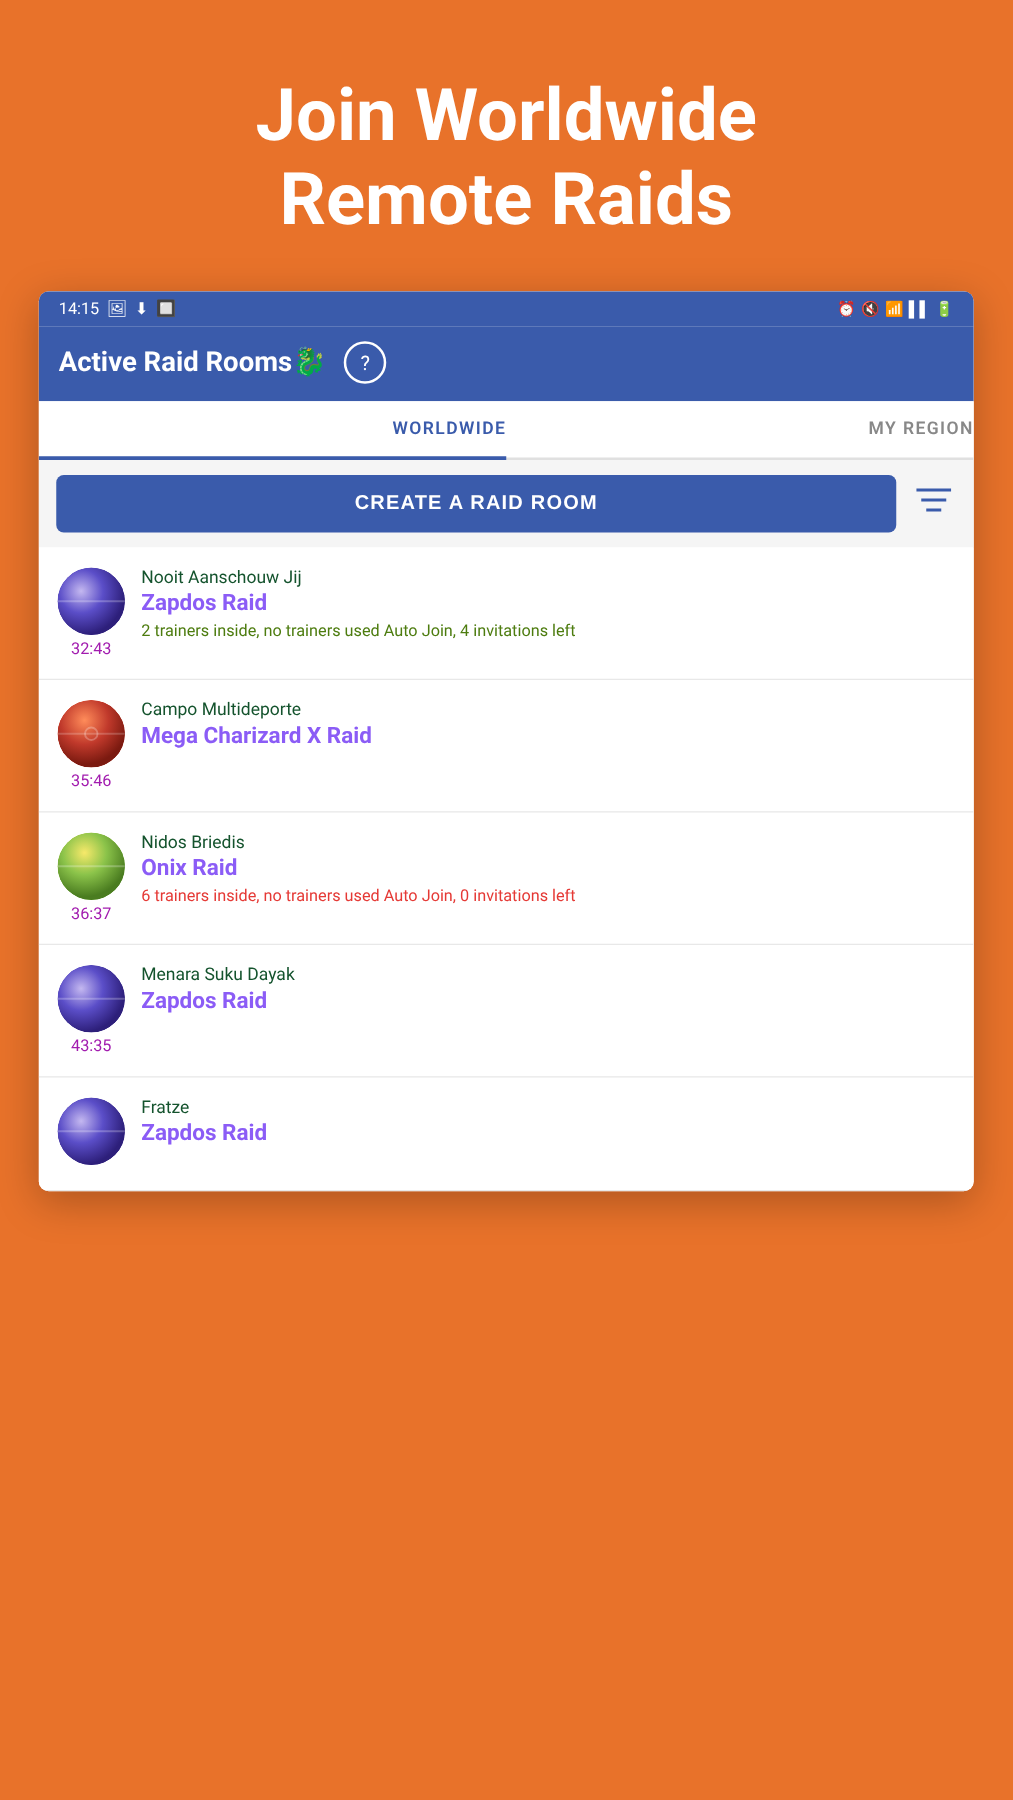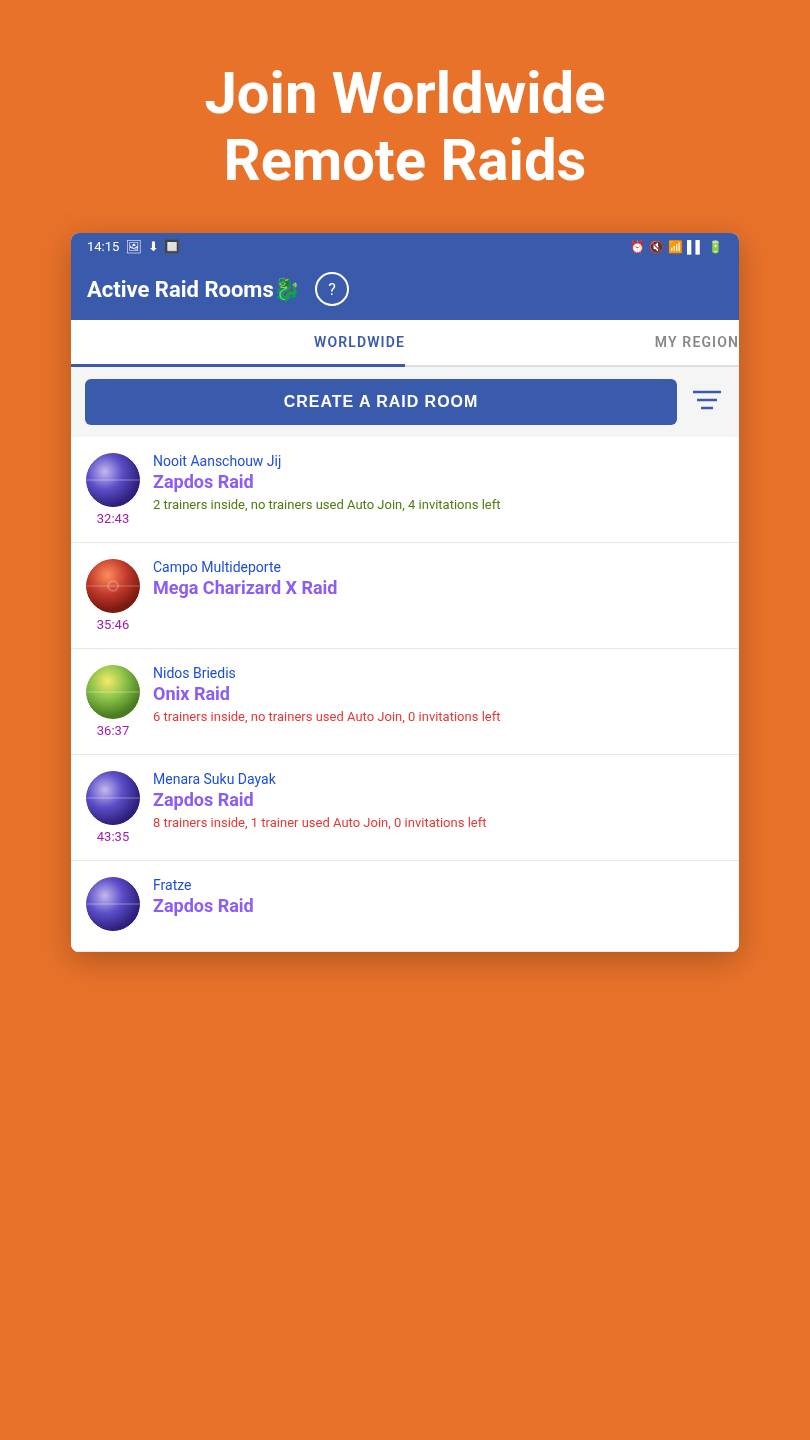--- a/index.html
+++ b/index.html
@@ -17,21 +17,21 @@
     .hero-title {
       color: #ffffff;
       font-size: 58px;
       font-weight: 700;
       text-align: center;
       padding: 60px 60px 40px 60px;
       line-height: 1.15;
     }
 
     .phone-container {
-      width: 668px;
+      width: 748px;
       background: #ffffff;
       border-radius: 8px;
       overflow: hidden;
       box-shadow: 0 8px 32px rgba(0,0,0,0.25);
     }
 
     
     .status-bar {
       background: #3A5BAB;
       color: #ffffff;
@@ -241,21 +241,21 @@
       color: #a21caf;
       font-weight: 400;
     }
 
     .raid-info {
       flex: 1;
     }
 
     .raid-location {
       font-size: 14px;
-      color: #1d4ed8;
+      color: #14532d;
       margin-bottom: 2px;
     }
 
     .raid-name {
       font-size: 18px;
       font-weight: 700;
       color: #8b5cf6;
       margin-bottom: 4px;
     }
 
@@ -417,21 +417,20 @@
               </defs>
               <line x1="0" y1="27" x2="54" y2="27" stroke="rgba(255,255,255,0.25)" stroke-width="1.5"></line>
             </svg>
           </div>
         </div>
         <span class="raid-timer">43:35</span>
       </div>
       <div class="raid-info">
         <div class="raid-location">Menara Suku Dayak</div>
         <div class="raid-name">Zapdos Raid</div>
-        <div class="raid-details red">8 trainers inside, 1 trainer used Auto Join, 0 invitations left</div>
       </div>
     </div>
 
     <div class="raid-item">
       <div class="raid-avatar-col">
         <div class="raid-avatar">
           <div class="avatar-fratze">
             <svg width="54" height="54" viewBox="0 0 54 54">
               <circle cx="27" cy="27" r="27" fill="url(#fg)"></circle>
               <defs>

